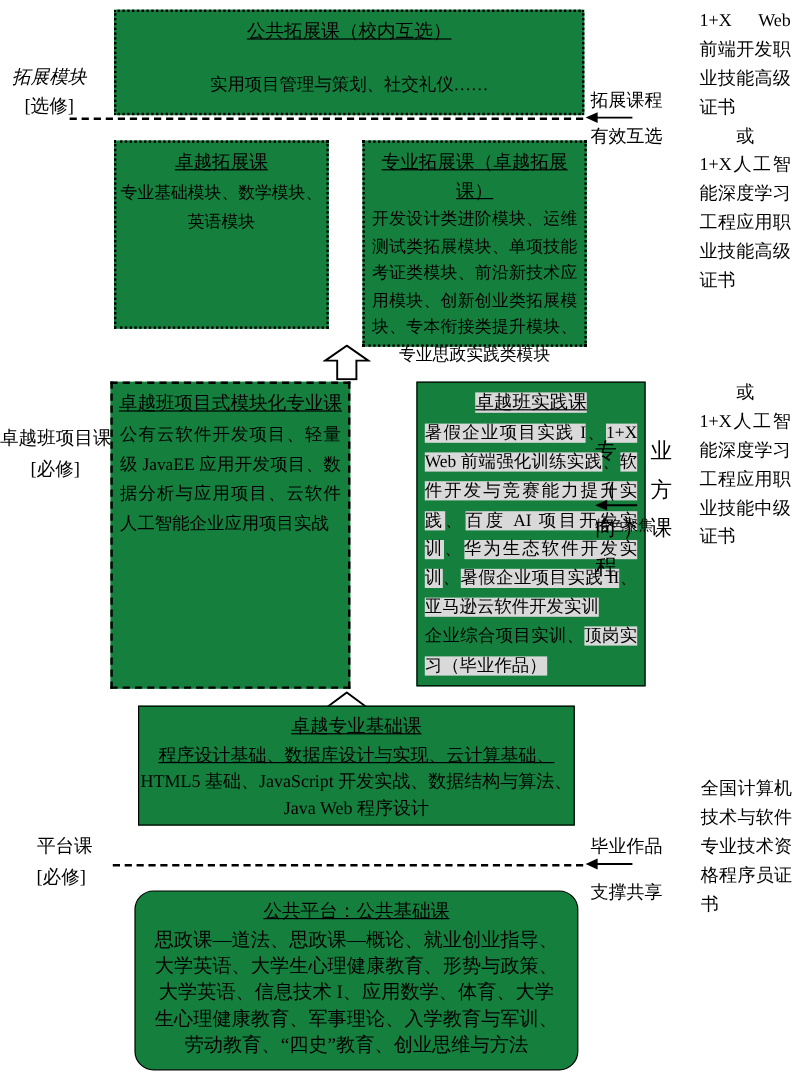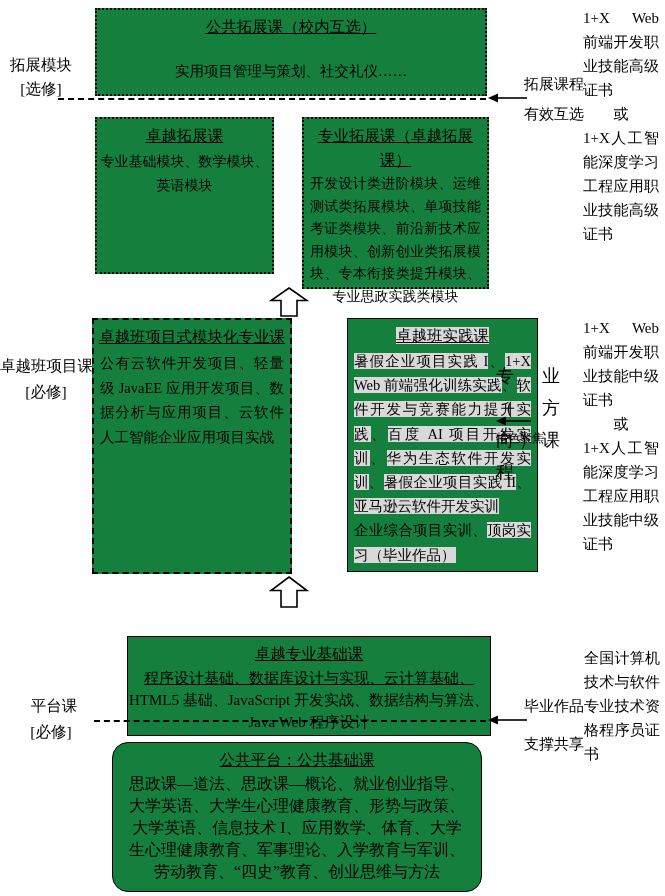--- a/index.html
+++ b/index.html
@@ -17,30 +17,30 @@
   .dashedb{border:2px dashed #000;}
   .solid{border:1.5px solid #000;}
   .rounded{border-radius:16px;}
   .box-title{text-align:center;font-size:15.5px;padding-top:5px;line-height:24px;}
   .ctext{font-size:14.5px;line-height:24px;}
   .center{text-align:center;}
   .justify{text-align:justify;}
   .lastcenter{text-align-last:center;}
   .dash-line{border-top:2px dashed #000;height:0;}
   .side-label{font-size:15.5px;text-align:center;white-space:nowrap;line-height:20px;}
-  .divlbl{font-size:15px;white-space:nowrap;line-height:20px;margin-left:32px;}
+  .divlbl{font-size:15px;white-space:nowrap;line-height:20px;}
   .cert{font-size:15px;line-height:24px;text-align:justify;}
   .cert .or{text-align:center;text-align-last:center;}
   .focus{font-size:18px;line-height:32px;text-align:justify;}
   .focus2{font-size:12px;white-space:nowrap;}
 
   
   .p-topbox{left:95px;top:8px;width:388px;height:84px;}
   .p-topbox .ctext{padding:2px 10px 0 10px;margin-top:18px;}
-  .p-lbl-ext-name{left:4px;top:55px;width:74px;}
+  .p-lbl-ext-name{left:4px;top:55px;width:74px;font-style:italic;}
   .p-lbl-ext-type{left:4px;top:79px;width:74px;}
   .p-dash-top{left:58px;top:98px;width:428px;}
   .p-divlbl-top-a{left:492px;top:74px;width:66px;}
   .p-arr-top{left:486px;top:91px;}
   .p-divlbl-top-b{left:492px;top:104px;width:66px;}
   .p-cert-adv{left:583px;top:6px;width:76px;}
   .p-box-excel{left:95px;top:117px;width:175px;height:153px;}
   .p-box-excel .ctext{padding:2px 2px 0 2px;font-size:14px;}
   .p-box-prof{left:302px;top:117px;width:183px;height:168px;}
   .p-box-prof .ctext{padding:1px 6px 0 6px;font-size:14px;line-height:22.5px;}
@@ -49,21 +49,21 @@
   .p-lbl-proj-type{left:0px;top:382px;width:92px;}
   .p-box-project{left:92px;top:318px;width:196px;height:252px;}
   .p-box-project .ctext{padding:2px 6px 0 6px;line-height:24.5px;}
   .p-box-practice{left:303px;top:318px;width:189px;height:252px;margin-left:44px;}
   .p-box-practice .ctext{padding:1px 6px 0 6px;line-height:24.2px;}
   .p-focus-1{left:496px;top:360px;width:64px;}
   .p-arr-mid{left:494px;top:414px;}
   .p-focus-2{left:496px;top:430px;width:64px;}
   .p-cert-mid{left:583px;top:316px;width:76px;}
   .p-uparrow-2{left:269px;top:576px;}
-  .p-box-foundation{left:115px;top:636px;width:362px;height:98px;margin-left:12px;}
+  .p-box-foundation{left:115px;top:588px;width:362px;height:98px;}
   .p-box-foundation .lines{font-size:15px;line-height:22px;text-align:center;padding-top:1px;}
   .p-lbl-plat-name{left:26px;top:696px;width:56px;}
   .p-lbl-plat-type{left:18px;top:722px;width:66px;}
   .p-dash-bot{left:94px;top:720px;width:392px;}
   .p-divlbl-bot-a{left:492px;top:696px;width:66px;}
   .p-arr-bot{left:486px;top:713px;}
   .p-divlbl-bot-b{left:492px;top:734px;width:66px;}
   .p-cert-prog{left:584px;top:646px;width:76px;}
   .p-box-public{left:112px;top:742px;width:368px;height:148px;}
   .p-box-public .ctext{font-size:16px;line-height:22px;padding:1px 12px 0 12px;text-align:center;}
@@ -123,21 +123,20 @@
   </div>
 
   <div class="abs focus p-focus-1">专业（方向）课程</div>
   <svg class="abs p-arr-mid" width="38" height="14" viewBox="0 0 38 14">
     <line x1="37" y1="7" x2="10" y2="7" stroke="#000" stroke-width="1.6"></line>
     <polygon points="2,7 12,2.5 12,11.5" fill="#000"></polygon>
   </svg>
   <div class="abs focus2 p-focus-2">特色聚焦</div>
 
   <div class="abs cert p-cert-mid">
-    <div>1+X Web 前端开发职业技能中级证书</div>
     <div class="or">或</div>
     <div>1+X人工智能深度学习工程应用职业技能中级证书</div>
   </div>
 
   <svg class="abs p-uparrow-2" width="40" height="32" viewBox="0 0 40 32">
     <polygon points="20,1 38,14.5 28,14.5 28,31 12,31 12,14.5 2,14.5" fill="#fff" stroke="#000" stroke-width="1.6"></polygon>
   </svg>
 
   <div class="abs box solid p-box-foundation">
     <div class="box-title"><span class="u">卓越专业基础课</span></div>

